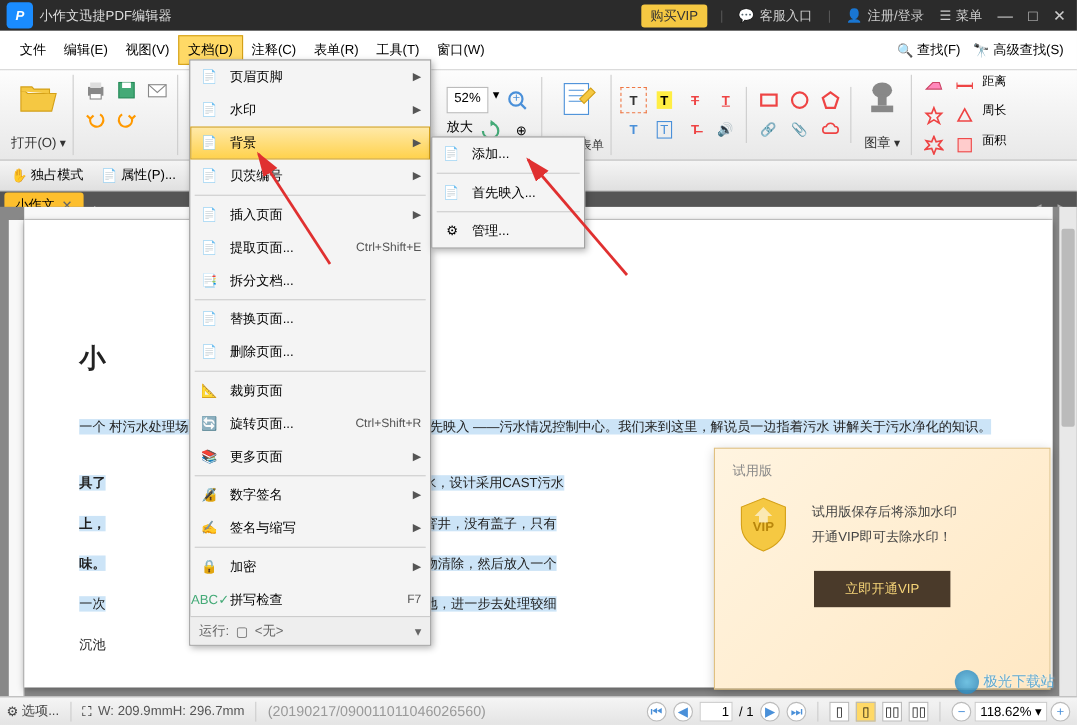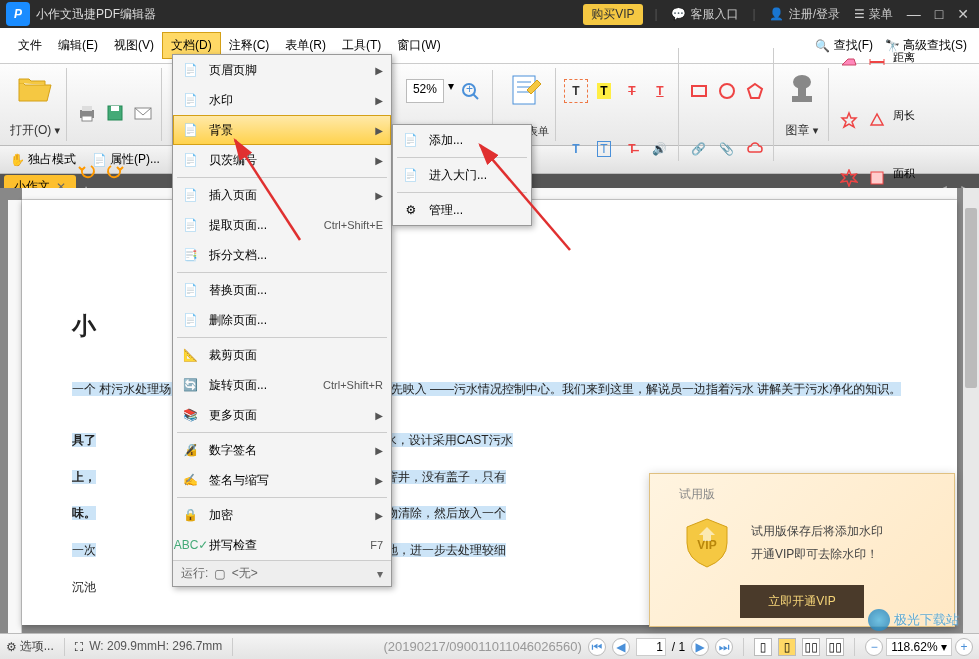--- a/index.html
+++ b/index.html
@@ -21,21 +21,21 @@
 .menu-item { padding: 4px 8px; cursor: pointer; }
 .menu-item.active { background: #ffd966; border: 1px solid #d4a017; }
 .menu-right { margin-left: auto; display: flex; align-items: center; margin-right: 6px; }
 .menu-right-btn { display: flex; align-items: center; gap: 3px; padding: 2px 6px; cursor: pointer; }
 
 
 .ribbon { height: 82px; background: linear-gradient(#fdfdfd, #e8e8e8); border-bottom: 1px solid #bbb; display: flex; align-items: center; padding: 4px; gap: 2px; position: relative; }
 .ribbon-group { display: flex; flex-direction: column; align-items: center; padding: 2px 6px; border-right: 1px solid #ccc; height: 100%; justify-content: space-between; }
 .ribbon-big-icon { width: 40px; height: 40px; display: flex; align-items: center; justify-content: center; }
 .ribbon-label { font-size: 11px; color: #333; }
-.ribbon-row { display: flex; gap: 4px; margin-top: 31px; }
+.ribbon-row { display: flex; gap: 4px; }
 .ribbon-small { width: 24px; height: 24px; display: flex; align-items: center; justify-content: center; cursor: pointer; }
 .ribbon-col { display: flex; flex-direction: column; gap: 2px; }
 
 
 .toolbar2 { height: 28px; background: linear-gradient(#f5f5f5, #e0e0e0); border-bottom: 1px solid #bbb; display: flex; align-items: center; padding-left: 6px; gap: 8px; }
 .tb2-btn { display: flex; align-items: center; gap: 3px; cursor: pointer; padding: 2px 4px; }
 
 
 .tabbar { height: 24px; background: #555; display: flex; align-items: flex-end; padding-left: 4px; }
 .tab { background: #fdbf2d; padding: 3px 10px; border-radius: 3px 3px 0 0; display: flex; align-items: center; gap: 6px; cursor: pointer; }
@@ -62,33 +62,33 @@
 .dd-icon { width: 20px; height: 20px; margin-right: 8px; display: flex; align-items: center; justify-content: center; }
 .dd-arrow { margin-left: auto; color: #555; font-size: 10px; }
 .dd-shortcut { margin-left: auto; color: #555; font-size: 11px; }
 .dd-sep { height: 1px; background: #ccc; margin: 2px 4px; }
 .dd-footer { display: flex; align-items: center; padding: 4px 8px; border-top: 1px solid #ccc; background: #eee; gap: 6px; color: #666; }
 
 
 .submenu { position: absolute; left: 392px; top: 124px; width: 140px; background: #f4f4f4; border: 1px solid #999; box-shadow: 2px 2px 6px rgba(0,0,0,0.3); z-index: 101; }
 
 
-.vip-popup { position: absolute; right: 24px; bottom: 32px; width: 306px; height: 154px; background: linear-gradient(135deg, #fff4e0, #ffe8c4); border: 1px solid #e0c080; box-shadow: 0 2px 10px rgba(0,0,0,0.2); z-index: 90; padding: 12px 29px; margin-left: 12px; }
+.vip-popup { position: absolute; right: 24px; bottom: 32px; width: 306px; height: 220px; background: linear-gradient(135deg, #fff4e0, #ffe8c4); border: 1px solid #e0c080; box-shadow: 0 2px 10px rgba(0,0,0,0.2); z-index: 90; padding: 12px 16px; margin-left: 12px; }
 .vip-title { color: #888; margin-bottom: 12px; }
 .vip-body { display: flex; align-items: center; gap: 16px; margin-top: 10px; }
 .vip-shield { width: 56px; height: 56px; position: relative; }
 .vip-text { line-height: 1.9; color: #444; }
 .vip-cta { background: #4a3a2a; color: #f5d478; padding: 8px 28px; margin: 14px auto 0; display: block; width: fit-content; cursor: pointer; border: none; }
 
 
 .statusbar { position: absolute; bottom: 0; left: 0; right: 0; height: 26px; background: linear-gradient(#f5f5f5, #e4e4e4); border-top: 1px solid #bbb; display: flex; align-items: center; padding: 0 6px; gap: 6px; }
 .status-item { display: flex; align-items: center; gap: 3px; color: #444; }
 .status-sep { width: 1px; height: 18px; background: #ccc; margin: 0 4px; }
 .status-dims { display: flex; flex-direction: row; font-size: 10px; line-height: 1.1; color: #555; }
-.status-center { flex: 1; text-align: right; color: #999; font-size: 13px; }
+.status-center { flex: 1; text-align: left; color: #999; font-size: 13px; }
 .status-page-input { width: 30px; text-align: right; border: 1px solid #ccc; padding: 1px 2px; }
 .status-zoom { display: flex; align-items: center; gap: 3px; }
 .zoom-select { border: 1px solid #ccc; padding: 1px 4px; background: #fff; }
 .nav-btn { width: 18px; height: 18px; border: 1px solid #bbb; border-radius: 9px; display: flex; align-items: center; justify-content: center; color: #4a90d9; cursor: pointer; background: #fff; }
 .view-btn { width: 18px; height: 18px; border: 1px solid #bbb; display: flex; align-items: center; justify-content: center; cursor: pointer; background: #fff; }
 .view-btn.active { background: #ffd966; }
 
 
 .arrow-svg { position: absolute; top: 0; left: 0; pointer-events: none; z-index: 200; }
 
@@ -492,21 +492,21 @@
 </div>
 
 <div class="submenu">
   <div class="dd-item">
       <div class="dd-icon">📄</div>
       <span>添加...</span>
     </div>
   <div class="dd-sep"></div>
   <div class="dd-item">
       <div class="dd-icon">📄</div>
-      <span>进入大门...</span>
+      <span>首先映入...</span>
     </div>
   <div class="dd-sep"></div>
   <div class="dd-item">
       <div class="dd-icon">⚙</div>
       <span>管理...</span>
     </div>
 </div>
 
 <div class="vip-popup">
   <div class="vip-title">试用版</div>

